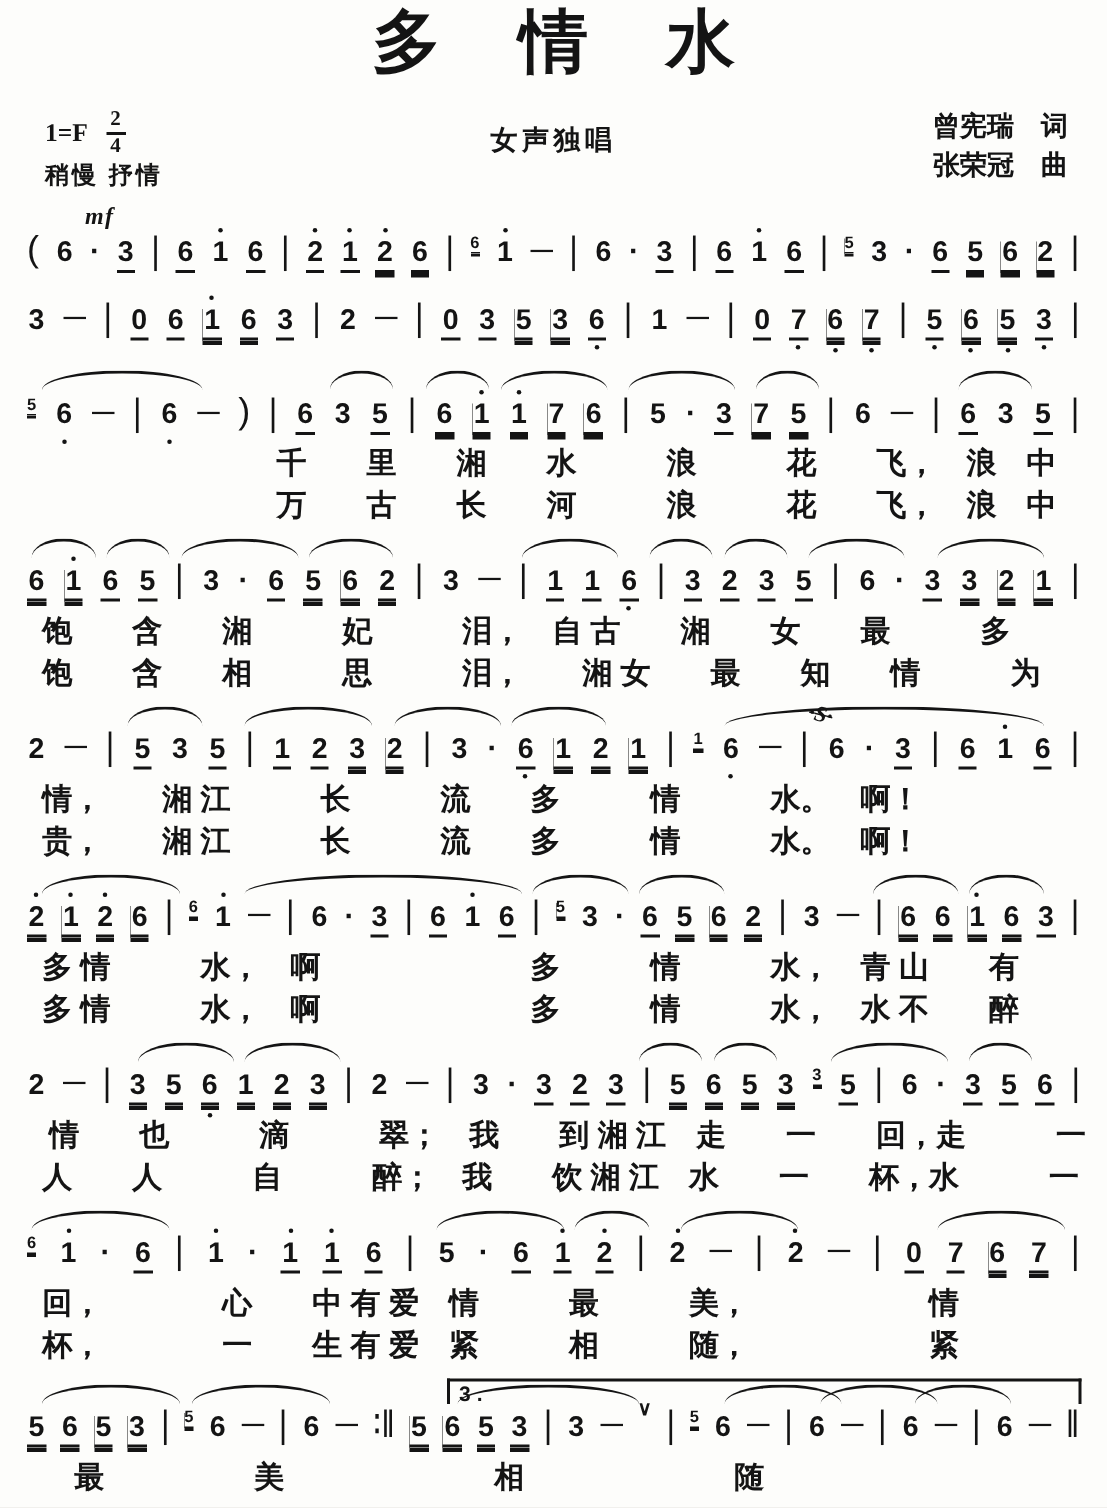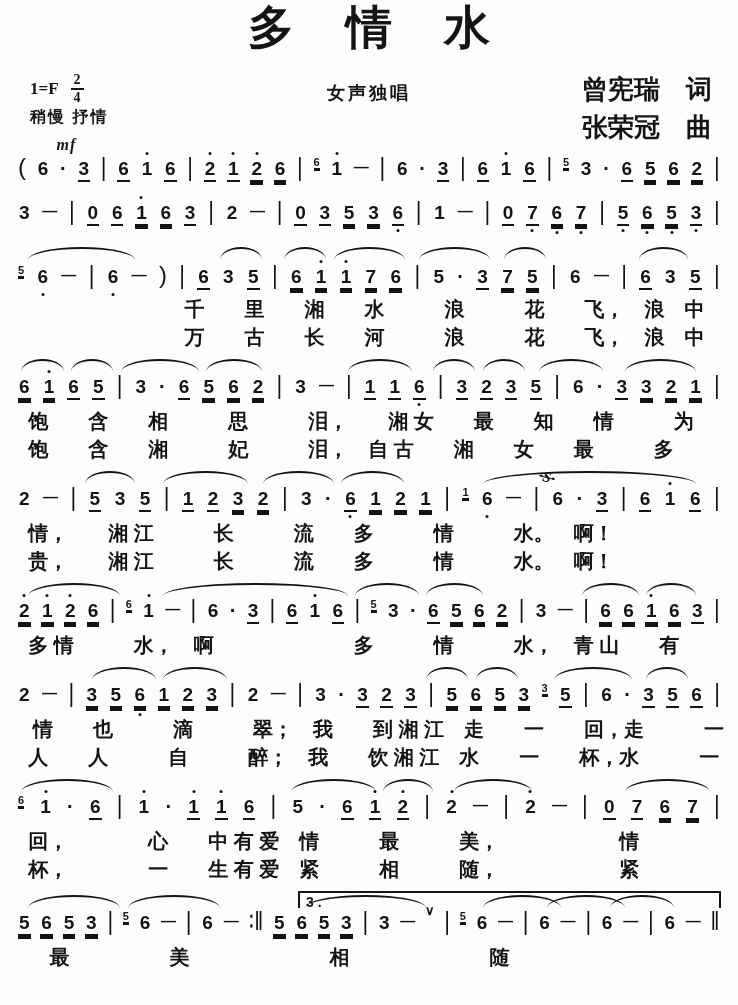--- a/index.html
+++ b/index.html
@@ -7,21 +7,21 @@
         overflow:hidden;font-family:"Liberation Sans",sans-serif;}
   
   .title{text-align:center;font-size:46px;font-weight:900;
          letter-spacing:52px;text-indent:52px;line-height:1.2;}
   .meta{position:relative;height:66px;margin-top:16px;font-weight:700;}
   .keysig{position:absolute;left:30px;top:2px;font:700 17px "Liberation Serif",serif;display:flex;align-items:center;}
   .ts{display:inline-flex;flex-direction:column;align-items:center;line-height:1;margin-left:12px;}
   .ts b{font-size:14px;}
   .ts .fracline{width:13px;height:2px;background:#141414;margin:1px 0;}
   .subtitle{position:absolute;left:0;right:0;top:10px;text-align:center;font-size:18px;font-weight:700;letter-spacing:3px;}
-  .credits{position:absolute;right:26px;top:0;font-size:26px;font-weight:700;line-height:1.45;text-align:left;}
+  .credits{position:absolute;right:26px;top:0;font-size:18px;font-weight:700;line-height:1.45;text-align:left;}
   .tempo{position:absolute;left:30px;top:36px;font-size:16px;font-weight:700;letter-spacing:2px;}
   
   .score{padding:0 14px;}
   .system{position:relative;margin-bottom:6px;}
   .system.inst{margin-bottom:12px;}
   .toprow{position:relative;height:16px;}
   .toprow.tall{height:20px;}
   .notesrow{display:flex;justify-content:space-between;align-items:baseline;height:34px;padding:0 4px;}
   .lyric{height:28px;line-height:28px;font-size:20px;font-weight:700;white-space:pre;}
   
@@ -235,22 +235,22 @@
           <span class="tok u1">5</span>
           <span class="bar">|</span>
           <span class="tok">6</span>
           <span class="adot">·</span>
           <span class="tok u1">3</span>
           <span class="tok u2">3</span>
           <span class="tok u2">2</span>
           <span class="tok u2">1</span>
           <span class="bar">|</span>
         </div>
+        <div class="lyric" style="padding-left: 2%;">饱　　含　　湘　　　妃　　　泪，　自 古　　湘　　女　　最　　　多</div>
         <div class="lyric" style="padding-left: 2%;">饱　　含　　相　　　思　　　泪，　　湘 女　　最　　知　　情　　　为</div>
-        <div class="lyric" style="padding-left: 2%;">饱　　含　　湘　　　妃　　　泪，　自 古　　湘　　女　　最　　　多</div>
       </div>
       <div class="system">
         <div class="toprow">
           <span class="arc" style="left: 10%; width: 7%;"></span>
           <span class="arc" style="left: 21%; width: 12%;"></span>
           <span class="arc" style="left: 35%; width: 10%;"></span>
           <span class="arc" style="left: 46%; width: 9%;"></span>
           <span class="arc" style="left: 66%; width: 30%;"></span>
           <span class="segno" style="left: 74%;">S</span>
         </div>
@@ -329,20 +329,21 @@
           <span class="dash">—</span>
           <span class="bar">|</span>
           <span class="tok u2">6</span>
           <span class="tok u2">6</span>
           <span class="tok hi u2">1</span>
           <span class="tok u2">6</span>
           <span class="tok u1">3</span>
           <span class="bar">|</span>
         </div>
         <div class="lyric" style="padding-left: 2%;">多 情　　　水，　啊　　　　　　　多　　　情　　　水，　青 山　　有</div>
+        <div class="lyric" style="padding-left: 2%;">多 情　　　水，　啊　　　　　　　多　　　情　　　水，　水 不　　醉</div>
       </div>
       <div class="system">
         <div class="toprow">
           <span class="arc" style="left: 11%; width: 9%;"></span>
           <span class="arc" style="left: 21%; width: 9%;"></span>
           <span class="arc" style="left: 58%; width: 6%;"></span>
           <span class="arc" style="left: 65%; width: 6%;"></span>
           <span class="arc" style="left: 76%; width: 11%;"></span>
           <span class="arc" style="left: 89%; width: 6%;"></span>
         </div>

